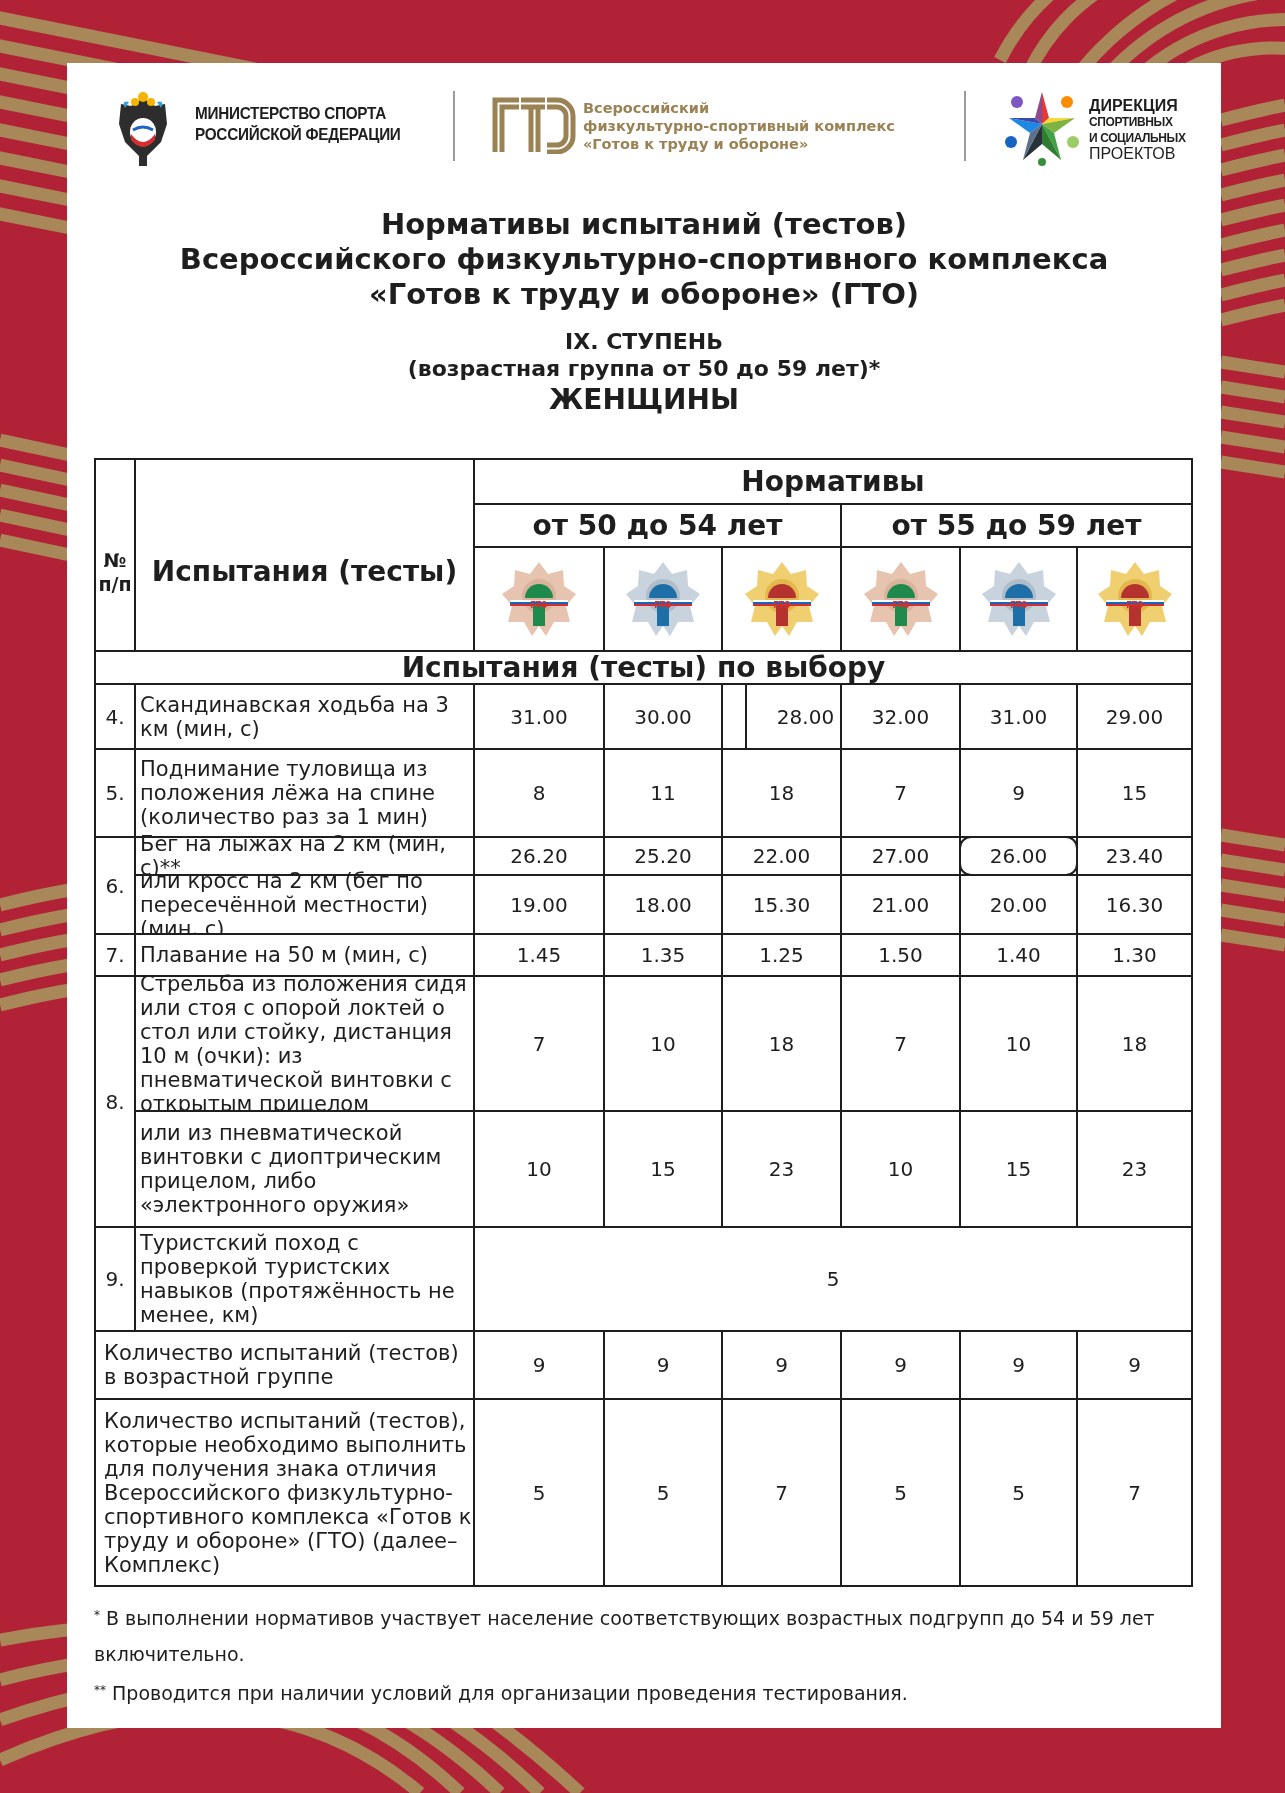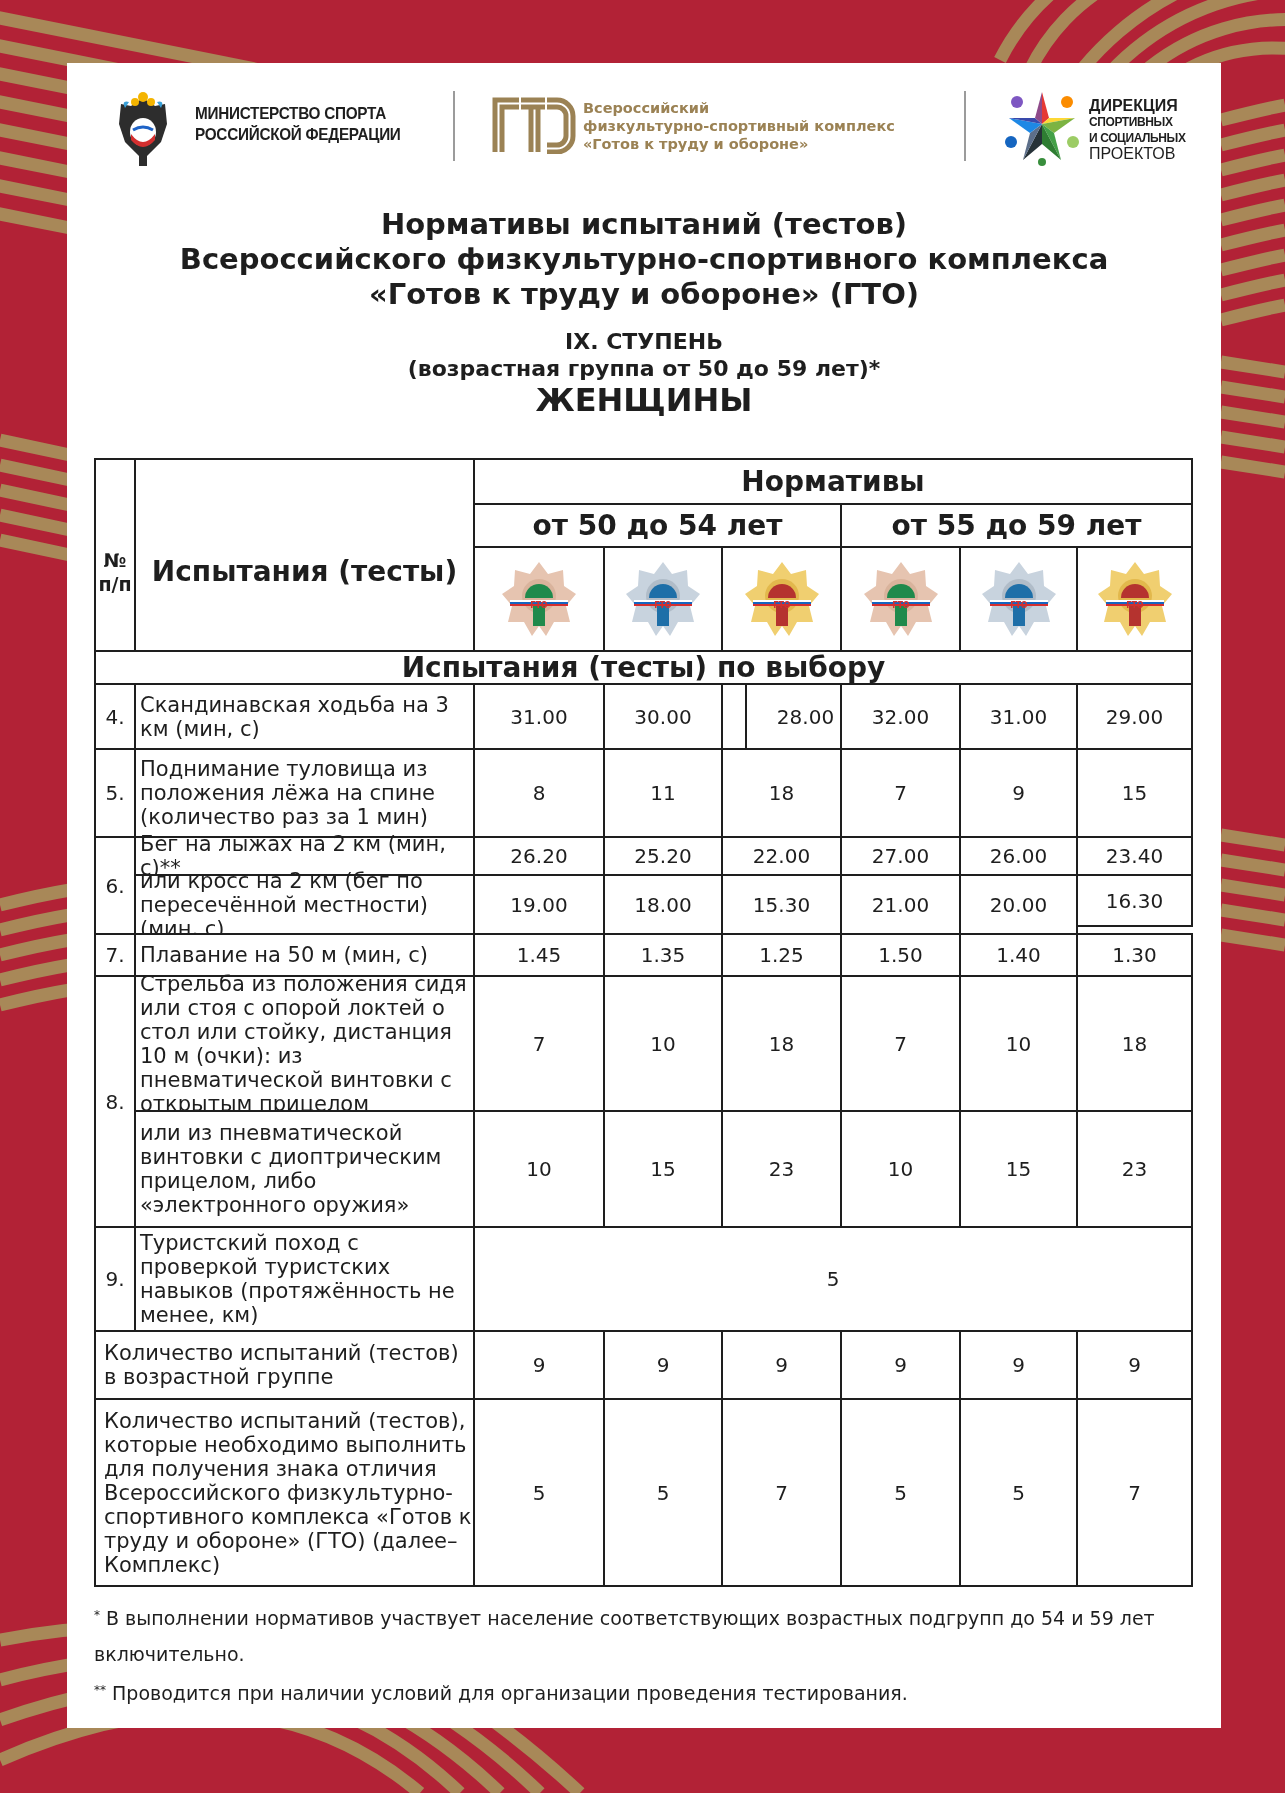--- a/index.html
+++ b/index.html
@@ -12,21 +12,21 @@
   .vdivider { position: absolute; top: 28px; width: 2px; height: 70px; background: #9b9b9b; }
   .gto-mark { position: absolute; left: 424px; top: 33px; width: 86px; height: 58px; }
   .gto-text { position: absolute; left: 516px; top: 36px; color: #9b8254; font-weight: bold; font-size: 14.5px; line-height: 18px; font-family: "DejaVu Sans", sans-serif; }
   .dsp-star { position: absolute; left: 936px; top: 25px; width: 78px; height: 78px; }
   .dsp-text { position: absolute; left: 1022px; top: 35px; font-family: "Liberation Sans", sans-serif; font-size: 13px; line-height: 16px; color: #1e1e1e; }
   .dsp-text .big { font-size: 16px; font-weight: bold; }
   .dsp-text .small { font-size: 12px; font-weight: bold; letter-spacing: -0.4px; }
   .title { position: absolute; left: 0; width: 100%; text-align: center; font-weight: bold; }
   .t1 { top: 144px; font-size: 29px; line-height: 35px; }
   .t2 { top: 265px; font-size: 22px; line-height: 27px; }
-  .t3 { top: 322px; font-size: 32px; line-height: 30px; }
+  .t3 { top: 322px; font-size: 28px; line-height: 30px; }
   .tbl { position: absolute; left: 27px; top: 395px; width: 1098px; height: 1127px; }
   .cell { position: absolute; box-sizing: border-box; border: 2px solid #1e1e1e; display: flex; align-items: center; justify-content: center; text-align: center; font-size: 21px; line-height: 24px; background: #fff; }
   .cell.left { justify-content: flex-start; text-align: left; padding-left: 4px; }
   .cell.bold { font-weight: bold; }
   .hdr { font-size: 28px; }
   .num { font-size: 20px; }
   .badge { width: 78px; height: 78px; }
   .footer { position: absolute; left: 27px; top: 1534px; font-size: 19px; line-height: 36px; }
   .footer sup { font-size: 12px; vertical-align: 6px; }
 </style>
@@ -262,30 +262,30 @@
     <div class="cell num" style="left:746px;top:290px;width:121px;height:90px;">7</div>
     <div class="cell num" style="left:865px;top:290px;width:119px;height:90px;">9</div>
     <div class="cell num" style="left:982px;top:290px;width:117px;height:90px;">15</div>
 
     <div class="cell num" style="left:0;top:378px;width:42px;height:99px;">6.</div>
     <div class="cell left" style="left:40px;top:378px;width:341px;height:40px;">Бег на лыжах на 2 км (мин, с)**</div>
     <div class="cell num" style="left:379px;top:378px;width:132px;height:40px;">26.20</div>
     <div class="cell num" style="left:509px;top:378px;width:120px;height:40px;">25.20</div>
     <div class="cell num" style="left:627px;top:378px;width:121px;height:40px;">22.00</div>
     <div class="cell num" style="left:746px;top:378px;width:121px;height:40px;">27.00</div>
-    <div class="cell num" style="left:865px;top:378px;width:119px;height:40px;">26.00</div>
+    <div class="cell num" style="left:865px;top:378px;width:119px;height:40px;border-radius:12px;">26.00</div>
     <div class="cell num" style="left:982px;top:378px;width:117px;height:40px;">23.40</div>
 
     <div class="cell left" style="left:40px;top:416px;width:341px;height:61px;">или кросс на 2 км (бег по пересечённой местности) (мин, с)</div>
     <div class="cell num" style="left:379px;top:416px;width:132px;height:61px;">19.00</div>
     <div class="cell num" style="left:509px;top:416px;width:120px;height:61px;">18.00</div>
     <div class="cell num" style="left:627px;top:416px;width:121px;height:61px;">15.30</div>
     <div class="cell num" style="left:746px;top:416px;width:121px;height:61px;">21.00</div>
     <div class="cell num" style="left:865px;top:416px;width:119px;height:61px;">20.00</div>
-    <div class="cell num" style="left:982px;top:416px;width:117px;height:53px;">16.30</div>
+    <div class="cell num" style="left:982px;top:416px;width:117px;height:61px;">16.30</div>
 
     <div class="cell num" style="left:0;top:475px;width:42px;height:44px;">7.</div>
     <div class="cell left" style="left:40px;top:475px;width:341px;height:44px;">Плавание на 50 м (мин, с)</div>
     <div class="cell num" style="left:379px;top:475px;width:132px;height:44px;">1.45</div>
     <div class="cell num" style="left:509px;top:475px;width:120px;height:44px;">1.35</div>
     <div class="cell num" style="left:627px;top:475px;width:121px;height:44px;">1.25</div>
     <div class="cell num" style="left:746px;top:475px;width:121px;height:44px;">1.50</div>
     <div class="cell num" style="left:865px;top:475px;width:119px;height:44px;">1.40</div>
     <div class="cell num" style="left:982px;top:475px;width:117px;height:44px;">1.30</div>
 

